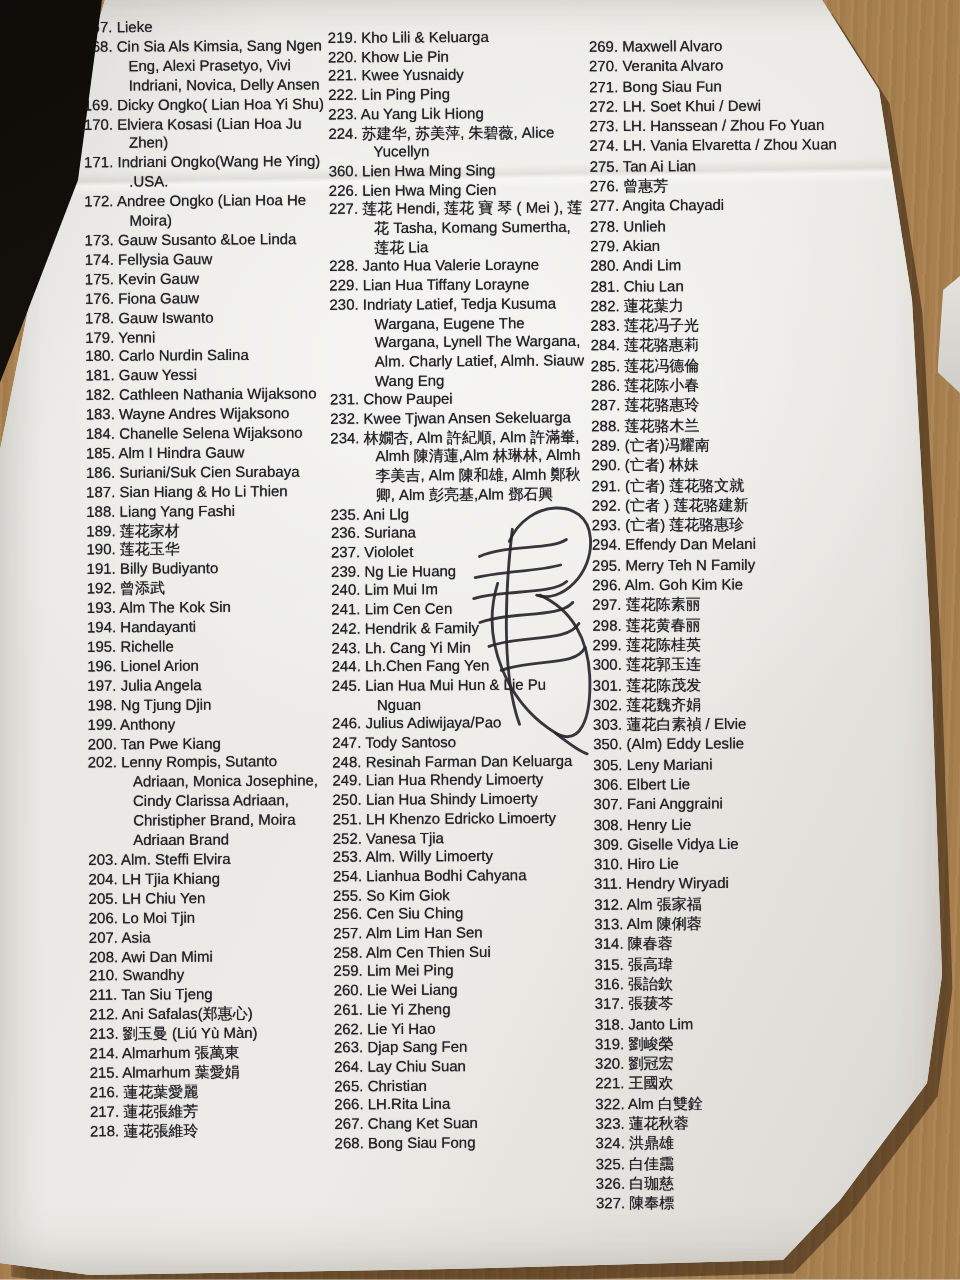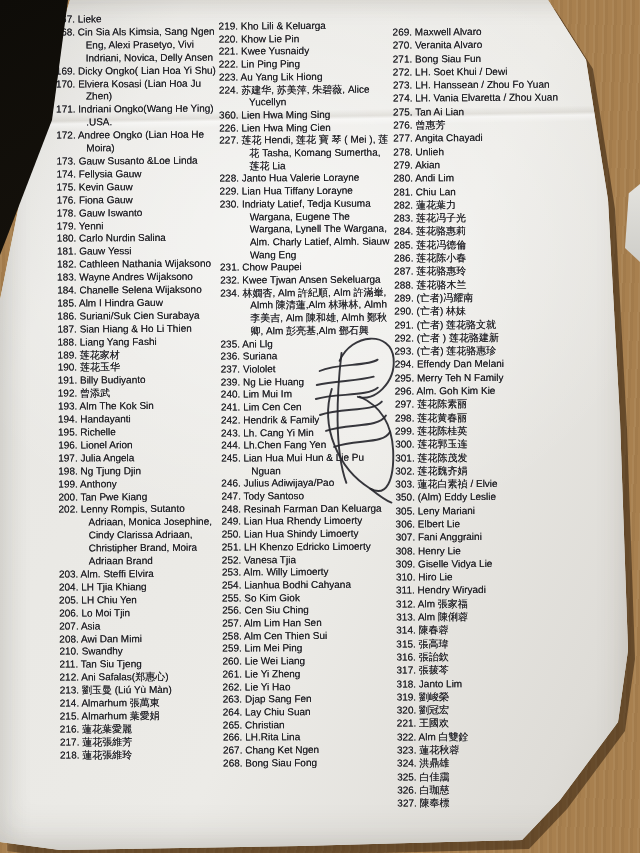--- a/index.html
+++ b/index.html
@@ -176,21 +176,21 @@
           <div class="item"><span class="num">257.</span> <span class="nm">Alm Lim Han Sen</span></div>
           <div class="item"><span class="num">258.</span> <span class="nm">Alm Cen Thien Sui</span></div>
           <div class="item"><span class="num">259.</span> <span class="nm">Lim Mei Ping</span></div>
           <div class="item"><span class="num">260.</span> <span class="nm">Lie Wei Liang</span></div>
           <div class="item"><span class="num">261.</span> <span class="nm">Lie Yi Zheng</span></div>
           <div class="item"><span class="num">262.</span> <span class="nm">Lie Yi Hao</span></div>
           <div class="item"><span class="num">263.</span> <span class="nm">Djap Sang Fen</span></div>
           <div class="item"><span class="num">264.</span> <span class="nm">Lay Chiu Suan</span></div>
           <div class="item"><span class="num">265.</span> <span class="nm">Christian</span></div>
           <div class="item"><span class="num">266.</span> <span class="nm">LH.Rita Lina</span></div>
-          <div class="item"><span class="num">267.</span> <span class="nm">Chang Ket Ngen</span></div>
+          <div class="item"><span class="num">267.</span> <span class="nm">Chang Ket Suan</span></div>
           <div class="item"><span class="num">268.</span> <span class="nm">Bong Siau Fong</span></div>
         </div>
       <div class="col" id="col-2">
           <div class="item"><span class="num">269.</span> <span class="nm">Maxwell Alvaro</span></div>
           <div class="item"><span class="num">270.</span> <span class="nm">Veranita Alvaro</span></div>
           <div class="item"><span class="num">271.</span> <span class="nm">Bong Siau Fun</span></div>
           <div class="item"><span class="num">272.</span> <span class="nm">LH. Soet Khui / Dewi</span></div>
           <div class="item"><span class="num">273.</span> <span class="nm">LH. Hanssean / Zhou Fo Yuan</span></div>
           <div class="item"><span class="num">274.</span> <span class="nm">LH. Vania Elvaretta / Zhou Xuan</span></div>
           <div class="item"><span class="num">275.</span> <span class="nm">Tan Ai Lian</span></div>

